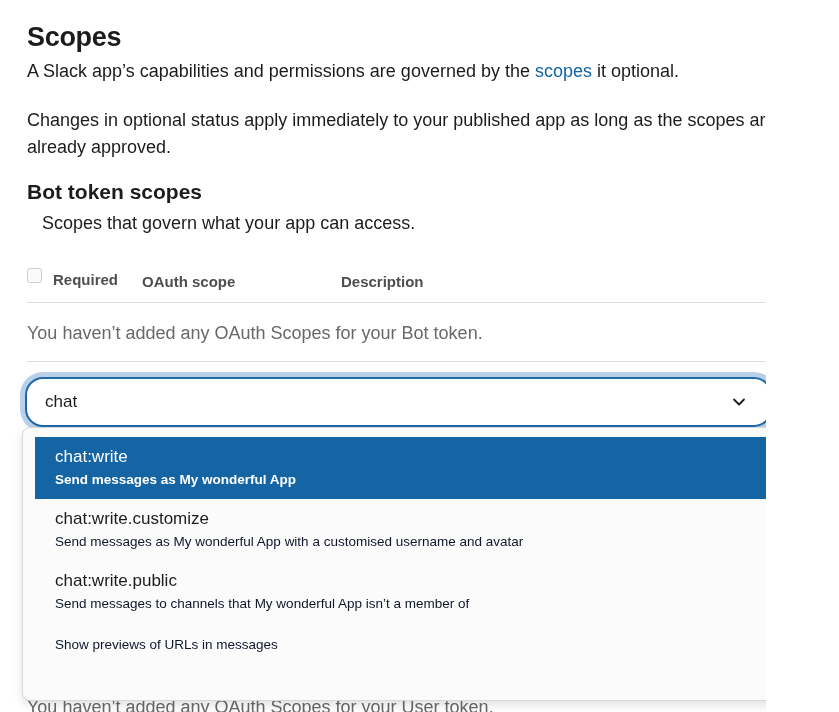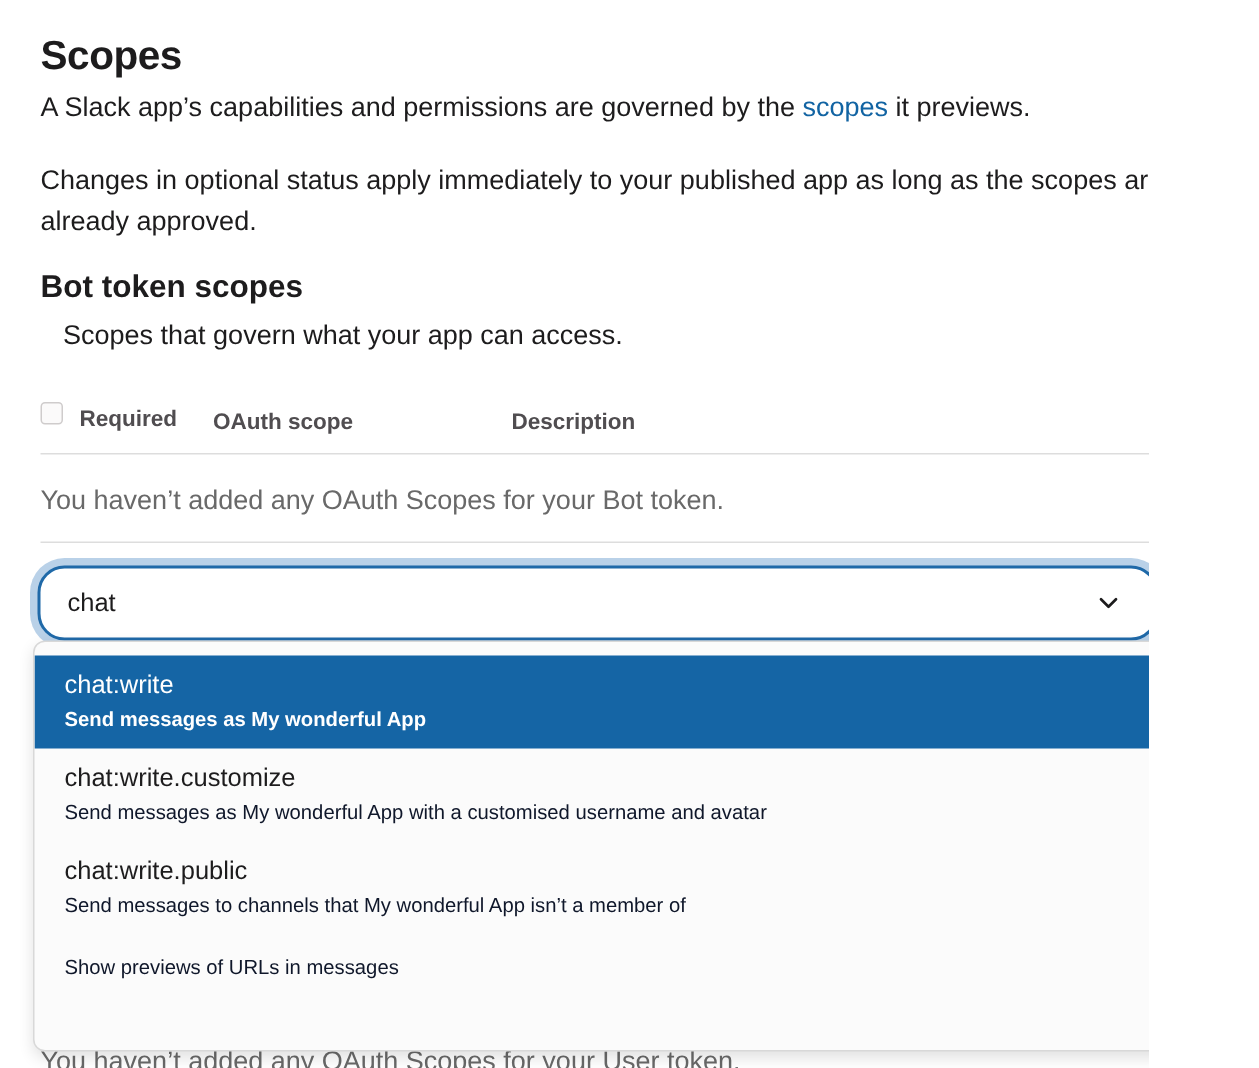--- a/index.html
+++ b/index.html
@@ -43,36 +43,36 @@
   .scope-search { position:absolute; left:25px; top:377px; width:747px; height:50px;
     border:2px solid #1f69a8; border-radius:18px; box-shadow:0 0 0 5px #b9d1e8;
     background:#fff; font-family:"Liberation Sans", sans-serif; font-size:17px;
     color:#1d1c1d; padding:0 50px 0 18px; outline:none; }
 
   .chevron-icon { position:absolute; left:731px; top:394px; width:16px; height:16px; cursor:pointer; }
   .close-icon   { position:absolute; left:786px; top:388px; width:28px; height:28px; cursor:pointer; }
 
   .dropdown { position:absolute; left:22px; top:427px; width:760px; height:274px;
     background:#fbfbfb; border:1px solid #d8d8d8; border-radius:8px;
-    box-shadow:0 4px 10px rgba(0,0,0,0.12); padding:9px 0 16px; z-index:5; overflow:hidden; }
+    box-shadow:0 4px 10px rgba(0,0,0,0.12); padding:9px 12px 16px; z-index:5; overflow:hidden; }
   .dd-item { height:62px; padding:9px 20px 10px; cursor:pointer; }
   .dd-name { font-size:17px; line-height:21px; color:#1d1c1d; }
   .dd-desc { font-size:13.5px; line-height:17px; color:#0f172a; margin-top:4px; }
   .dd-item.selected { background:#1565a5; }
   .dd-item.selected .dd-name { color:#ffffff; }
   .dd-item.selected .dd-desc { color:#ffffff; font-weight:700; }
 </style>
 </head>
 <body>
 
 <div class="page">
 
   <h1 class="page-title">Scopes</h1>
 
-  <p class="intro"><span>A Slack app’s capabilities and permissions are governed by the </span><a>scopes</a><span> it previews.</span></p>
+  <p class="intro"><span>A Slack app’s capabilities and permissions are governed by the </span><a>scopes</a><span> it optional.</span></p>
 
   <p class="note">Changes in optional status apply immediately to your published app as long as the scopes are already approved.</p>
 
   <h2 class="section-heading">Bot token scopes</h2>
   <div class="tri tri-bot"></div>
 
   <p class="section-sub">Scopes that govern what your app can access.</p>
 
   <span class="checkbox"></span>
   <span class="col-label col-required">Required</span>

